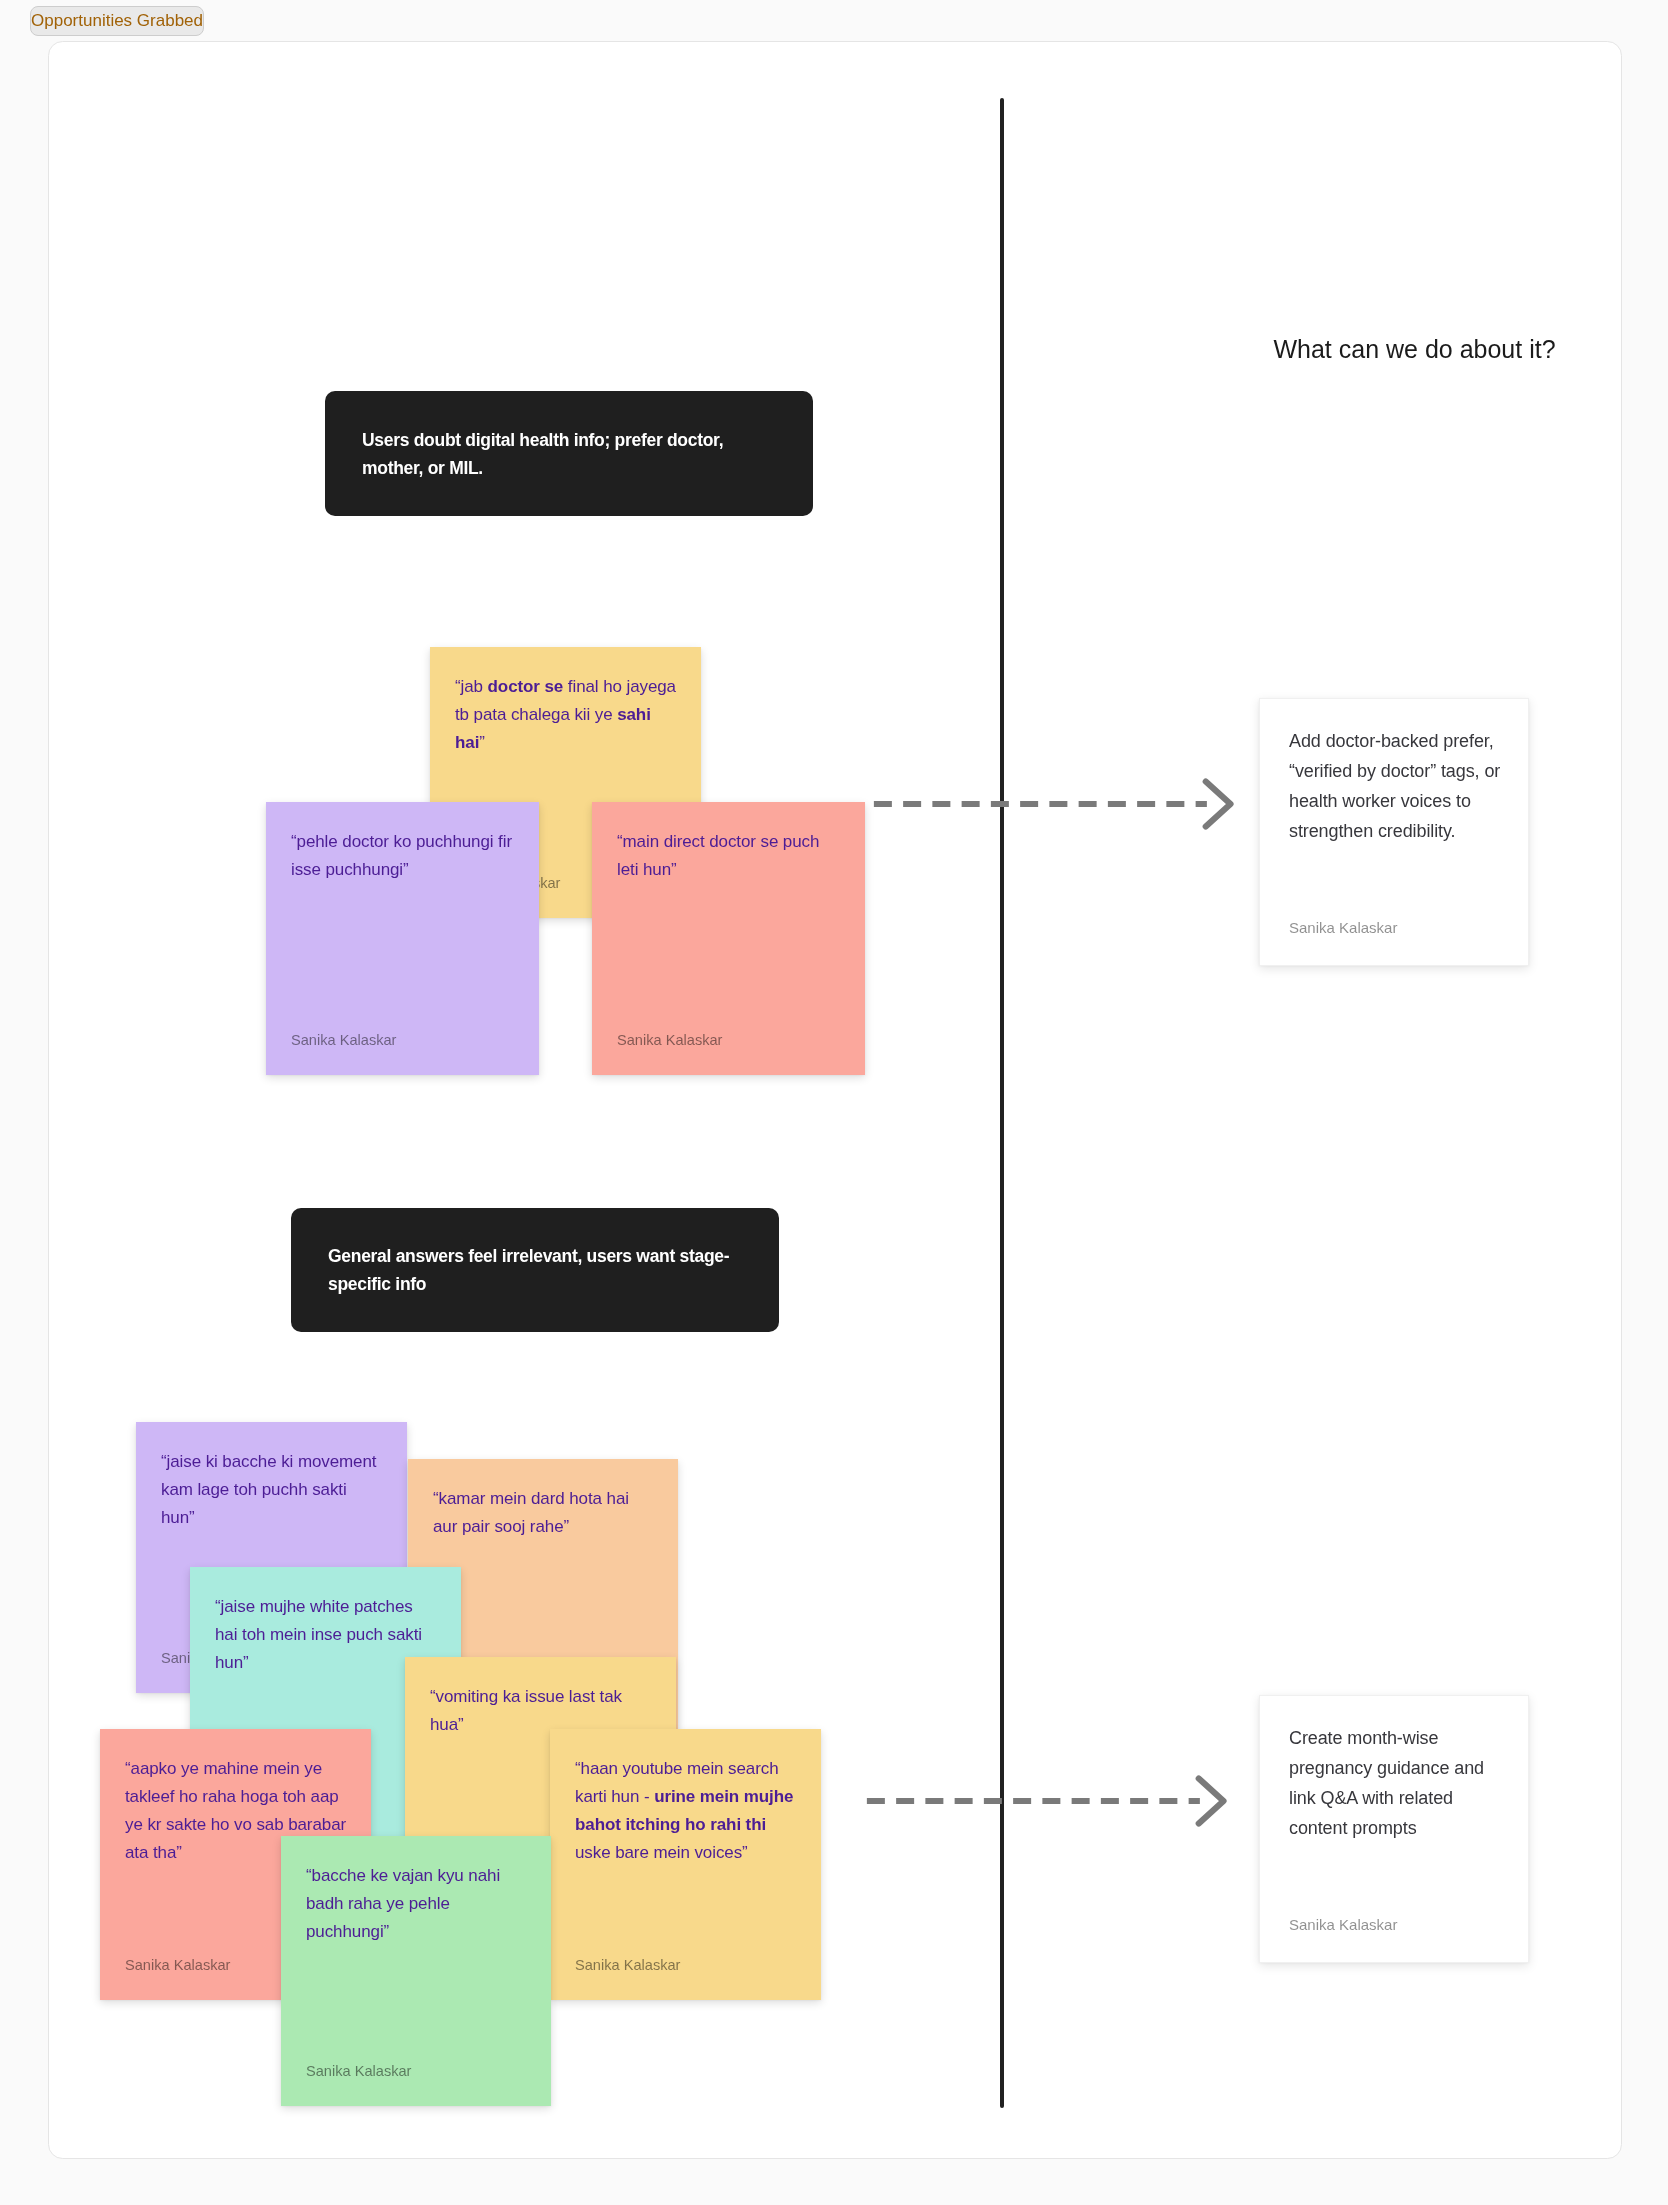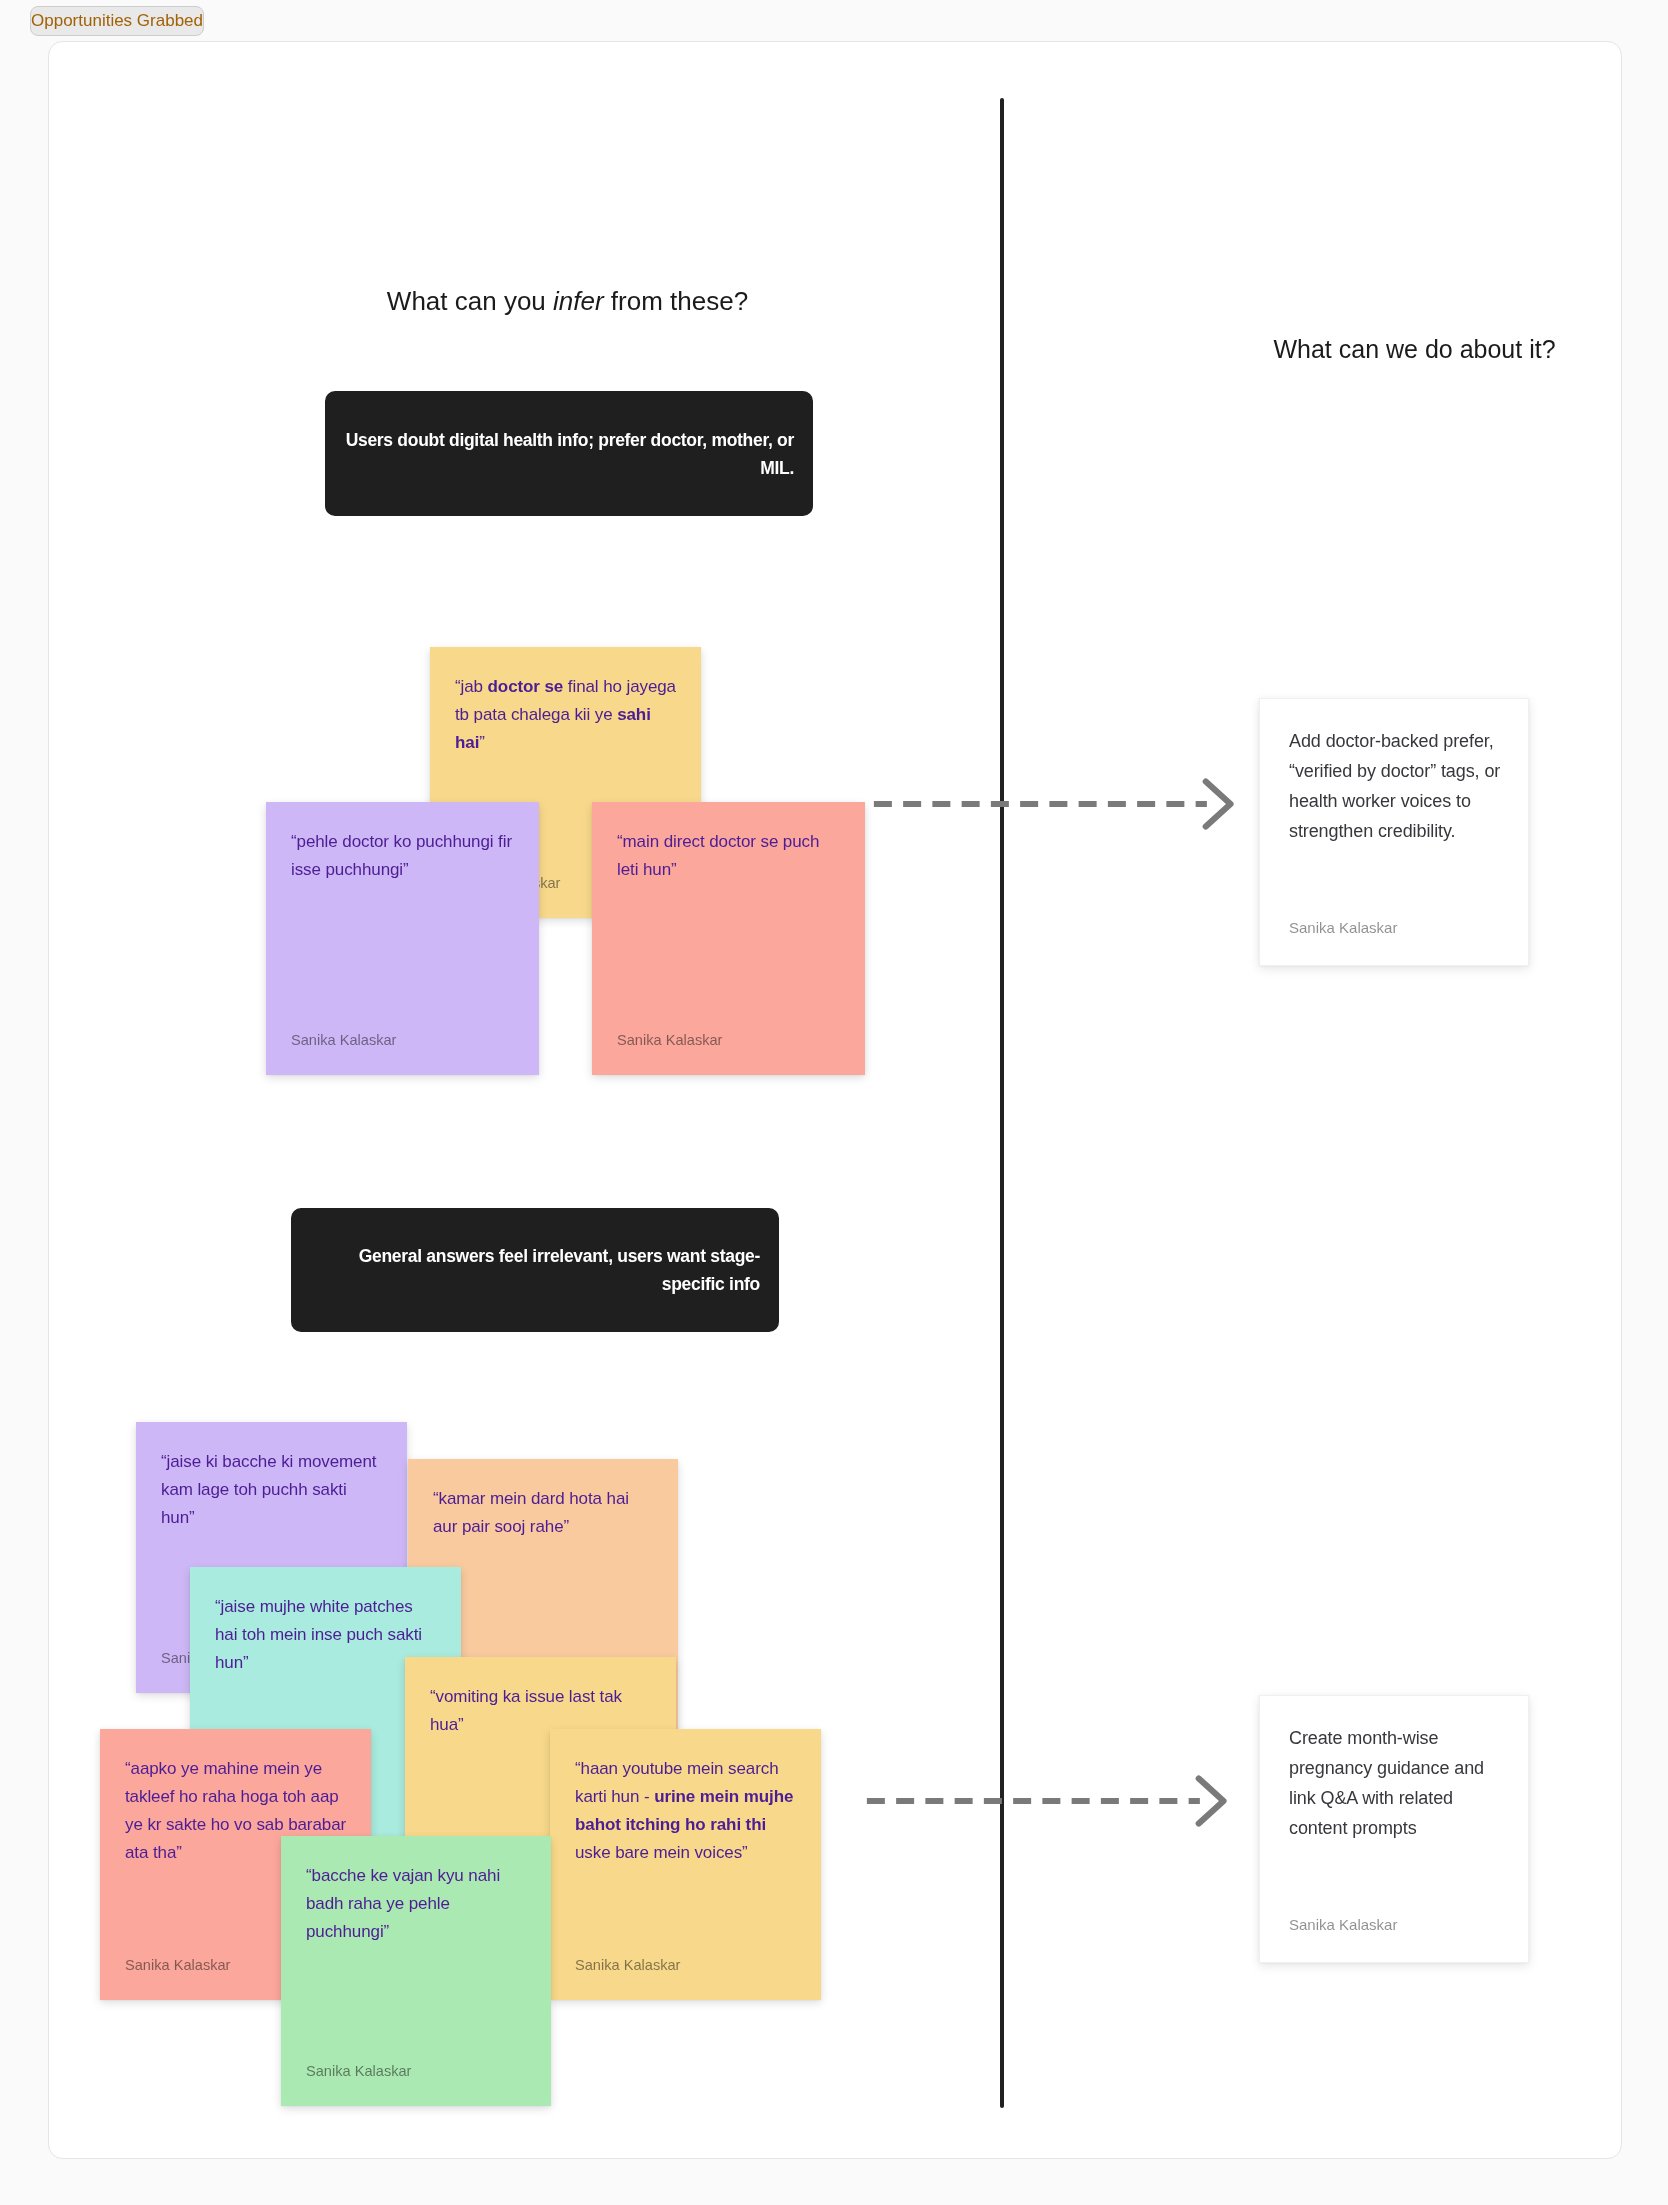--- a/index.html
+++ b/index.html
@@ -33,23 +33,23 @@
 
   
   .title { position:absolute; text-align:center; color:#1B1B1B; font-weight:400; }
   .title-left  { left:234px; top:244px; width:569px; font-size:26px; }
   .title-right { left:1140px; top:293px; width:451px; font-size:25px; }
   .title em { font-style:italic; }
 
   
   .insight {
     position:absolute; background:#1F1F1F; border-radius:10px;
-    display:flex; align-items:center; justify-content:center; text-align:right;
+    display:flex; align-items:center; justify-content:center; text-align:left;
     color:#FFFFFF; font-weight:700; font-size:17.5px; line-height:28px;
-    letter-spacing:-0.3px; padding:0 19px;
+    letter-spacing:-0.3px; padding:0 37px;
   }
   .insight-1 { left:276px; top:349px; width:488px; height:125px; }
   .insight-2 { left:242px; top:1166px; width:488px; height:124px; }
 
   
   .note {
     position:absolute; width:271px; height:271px;
     box-shadow:0 3.4px 9px rgba(0,0,0,0.14), 0 1.1px 2.3px rgba(0,0,0,0.06);
   }
   .note-text {
@@ -101,21 +101,20 @@
 </style>
 </head>
 <body>
 
 <div class="tag">Opportunities Grabbed</div>
 
 <div class="board">
 
   <div class="divider"></div>
 
-  <h2 class="title title-left"><span>What can you </span><em>infer</em><span> from these?</span></h2>
 
   <h2 class="title title-right">What can we do about it?</h2>
 
   <div class="insight insight-1">Users doubt digital health info; prefer doctor, mother, or MIL.</div>
   <div class="insight insight-2">General answers feel irrelevant, users want stage-specific info</div>
 
   <div class="note n-yellow1" style="background: rgb(248, 217, 139);">
     <p class="note-text"><span>“jab </span><b>doctor se</b><span> final ho jayega tb pata chalega kii ye </span><b>sahi hai</b><span>”</span></p>
     <div class="note-author">Sanika Kalaskar</div>
   </div>

